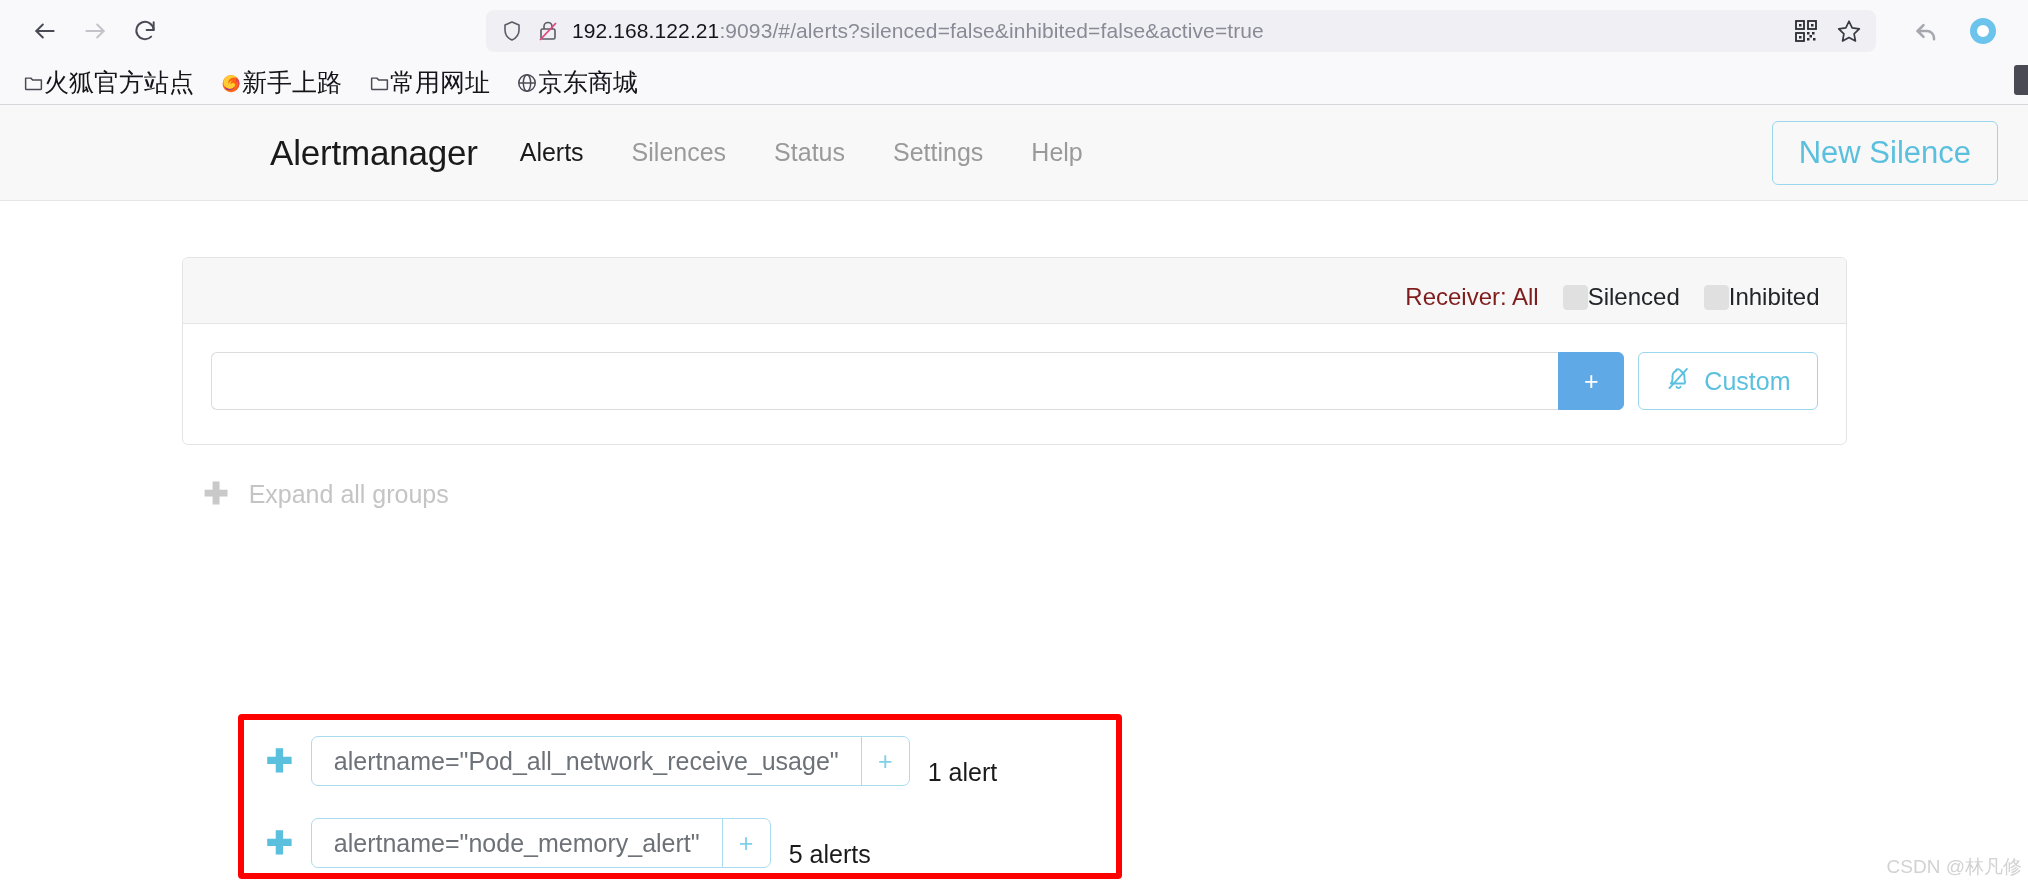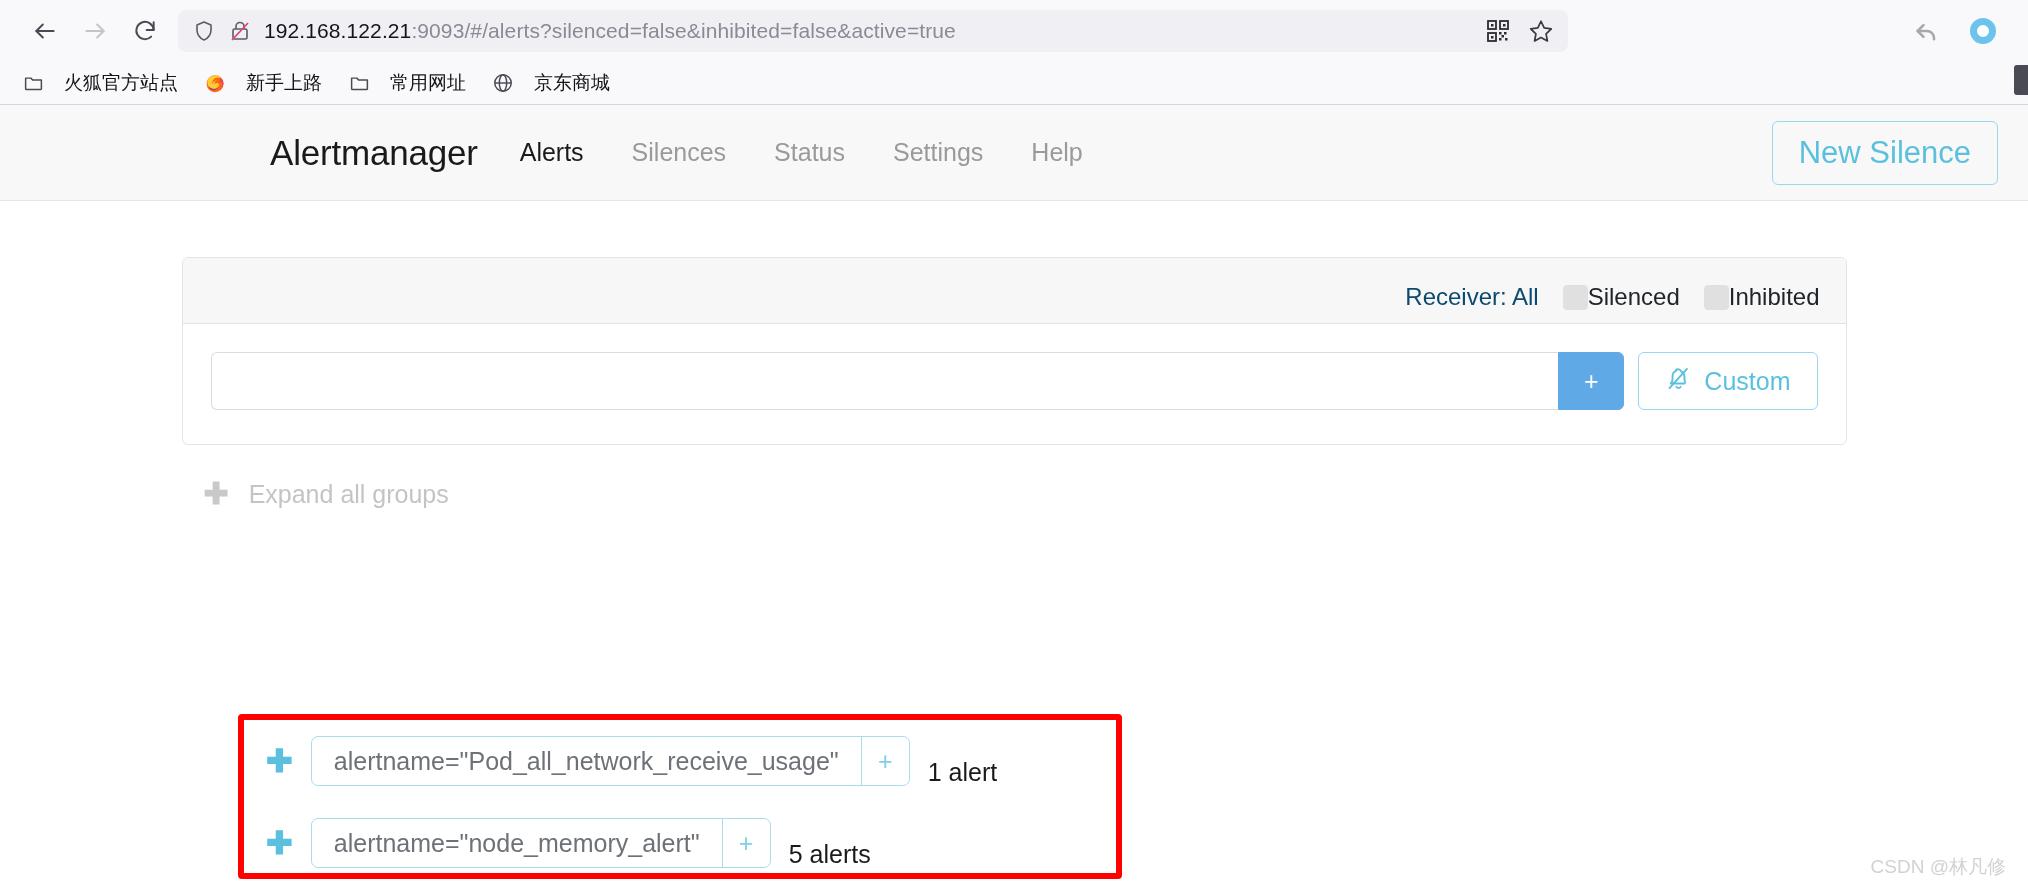--- a/index.html
+++ b/index.html
@@ -27,21 +27,21 @@
     width: 46px; height: 46px;
     display: flex; align-items: center; justify-content: center;
     border-radius: 6px;
     cursor: pointer;
   }
   .nav-btn svg { display: block; }
 
   .urlbar-wrap {
     flex: 1;
     display: flex;
-    justify-content: flex-start;
+    justify-content: flex-end;
     padding: 0 10px;
   }
   .urlbar {
     width: 1390px;
     height: 42px;
     background: #f0f0f4;
     border-radius: 8px;
     display: flex;
     align-items: center;
     padding: 0 14px;
@@ -79,22 +79,22 @@
     height: 44px;
     display: flex;
     align-items: center;
     padding: 0 22px;
     gap: 26px;
     background: #f9f9fb;
     border-bottom: 1px solid #d7d7db;
     position: relative;
   }
   .bm {
-    display: flex; align-items: center; gap: 20px;
-    font-size: 19px; color: #15141a;
+    display: flex; align-items: center; gap: 0;
+    font-size: 25px; color: #15141a;
     cursor: pointer;
     white-space: nowrap;
   }
   .bm-ico { width: 22px; height: 22px; display: flex; align-items: center; justify-content: center; flex: none; }
   .bm-overflow {
     position: absolute; right: 0; top: 4px;
     width: 14px; height: 30px;
     background: #4a4a55;
     border-radius: 3px 0 0 3px;
   }
@@ -187,21 +187,21 @@
     border-radius: 6px 6px 0 0;
     color: #3e3e3e;
   }
   .header-right {
     margin-left: auto;
     display: flex;
     align-items: center;
     gap: 24px;
     padding-bottom: 12px;
   }
-  .receiver-label { font-size: 24px; color: #0c4a6e; white-space: nowrap; }
+  .receiver-label { font-size: 24px; color: #7f1d1d; white-space: nowrap; }
   .chk-group { display: flex; align-items: center; cursor: pointer; }
   .chk-box {
     width: 25px; height: 25px;
     background: #e0e0e0;
     border-radius: 4px;
     border: 1px solid #e0e0e0;
     flex: none;
   }
   .chk-label { font-size: 24px; color: #212529; white-space: nowrap; }
 
@@ -331,21 +331,21 @@
   }
   .group-count {
     font-size: 25px;
     color: #1a1a1a;
     white-space: nowrap;
     margin-top: 22px;
   }
 
   .watermark {
     position: absolute;
-    right: 22px;
+    right: 6px;
     bottom: 14px;
     font-size: 19px;
     color: #d2d2d2;
     white-space: nowrap;
   }
 </style>
 </head>
 <body>
 
 <div class="browser-chrome">

